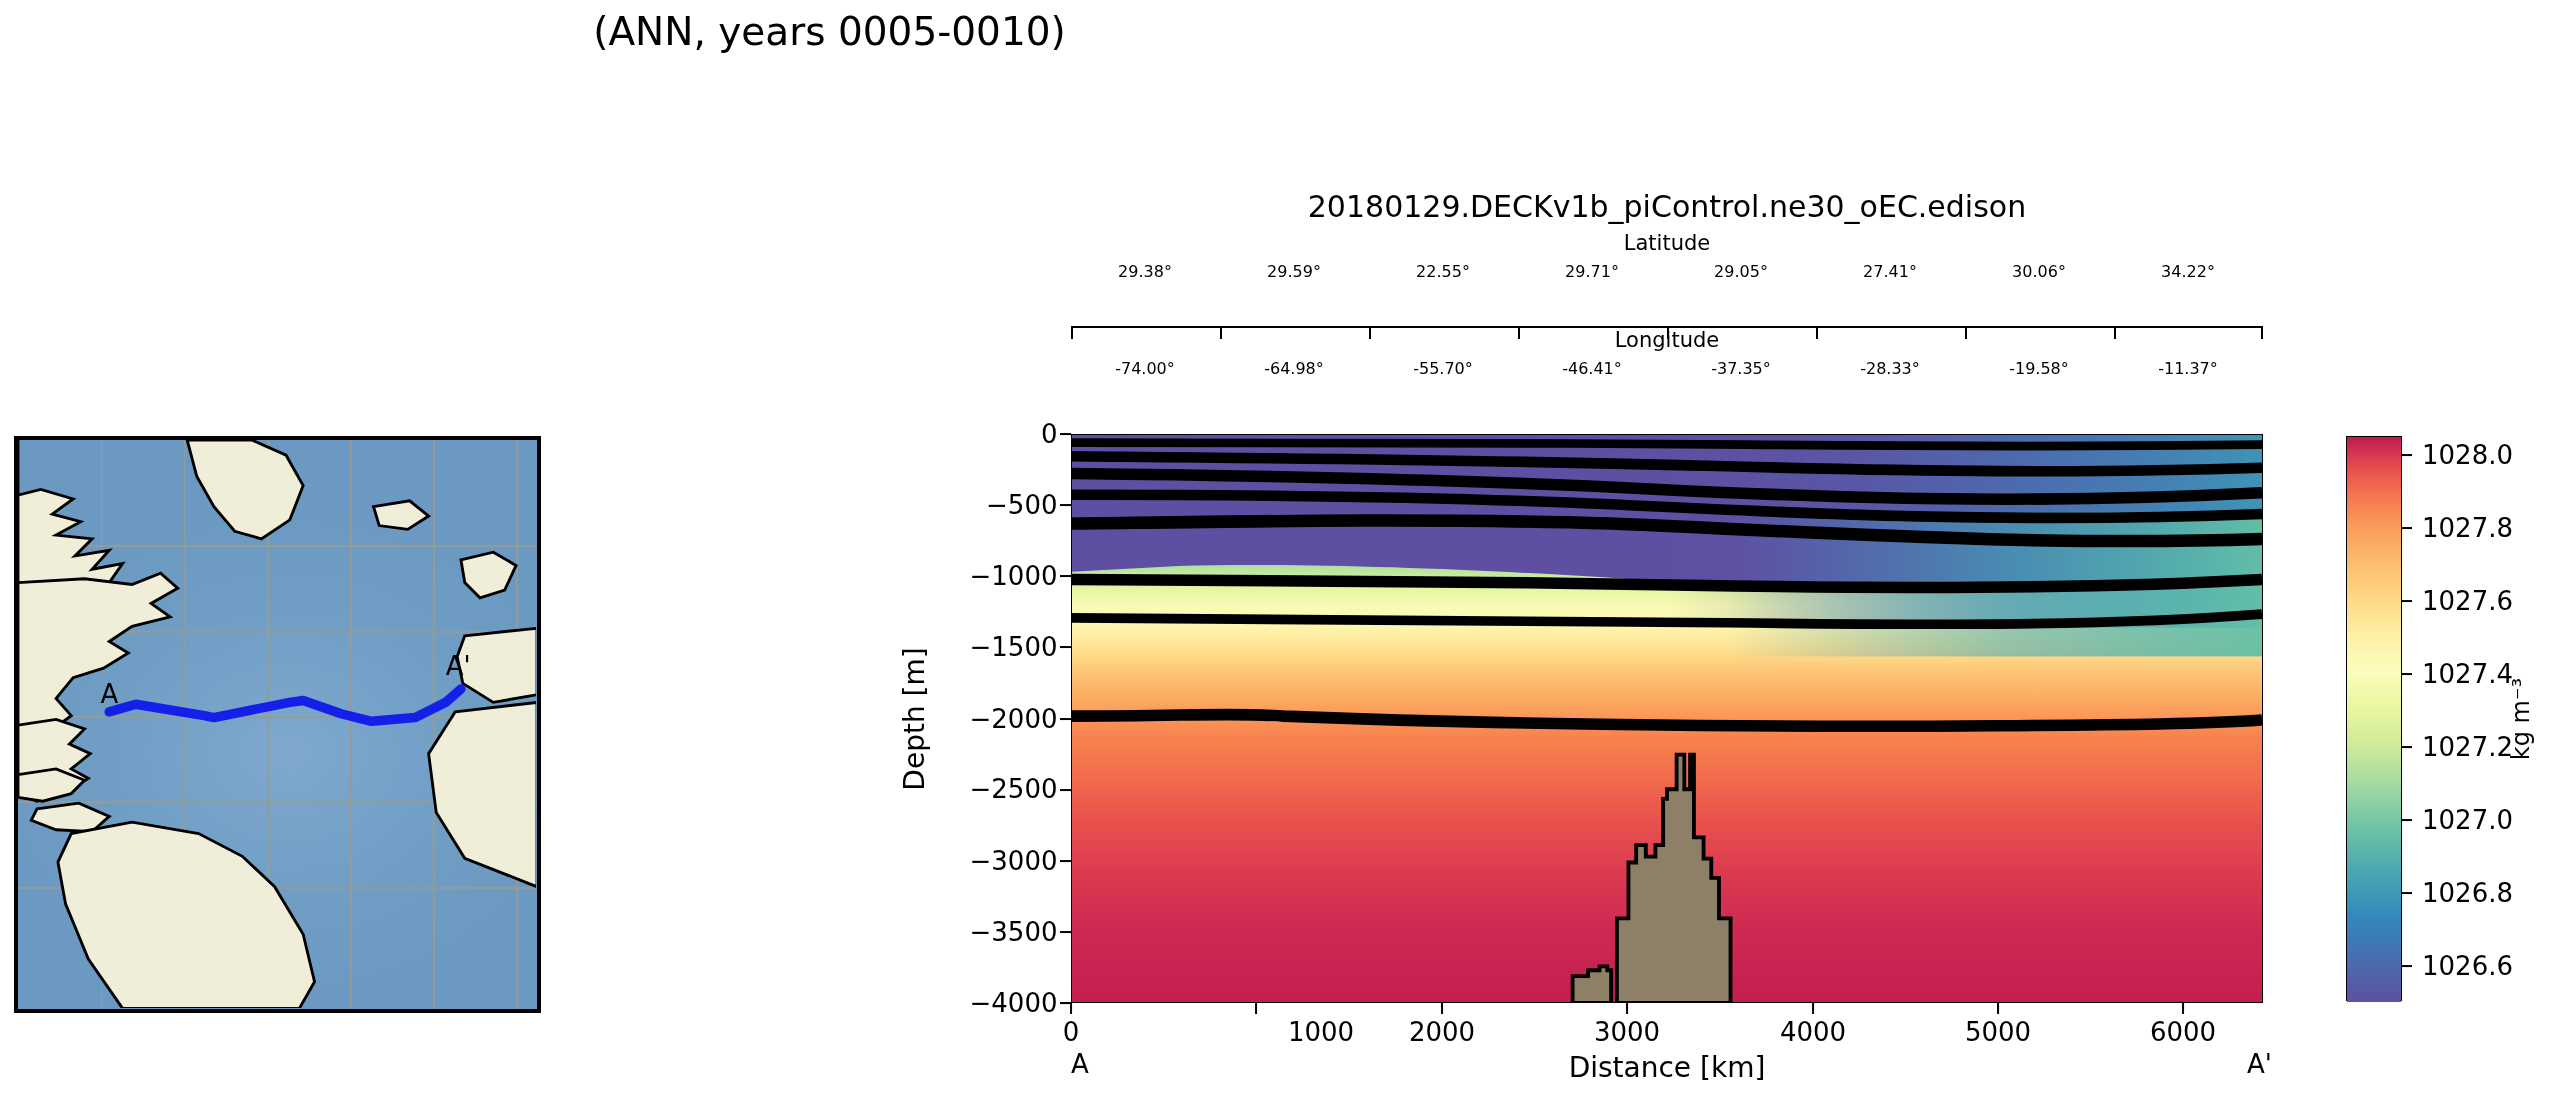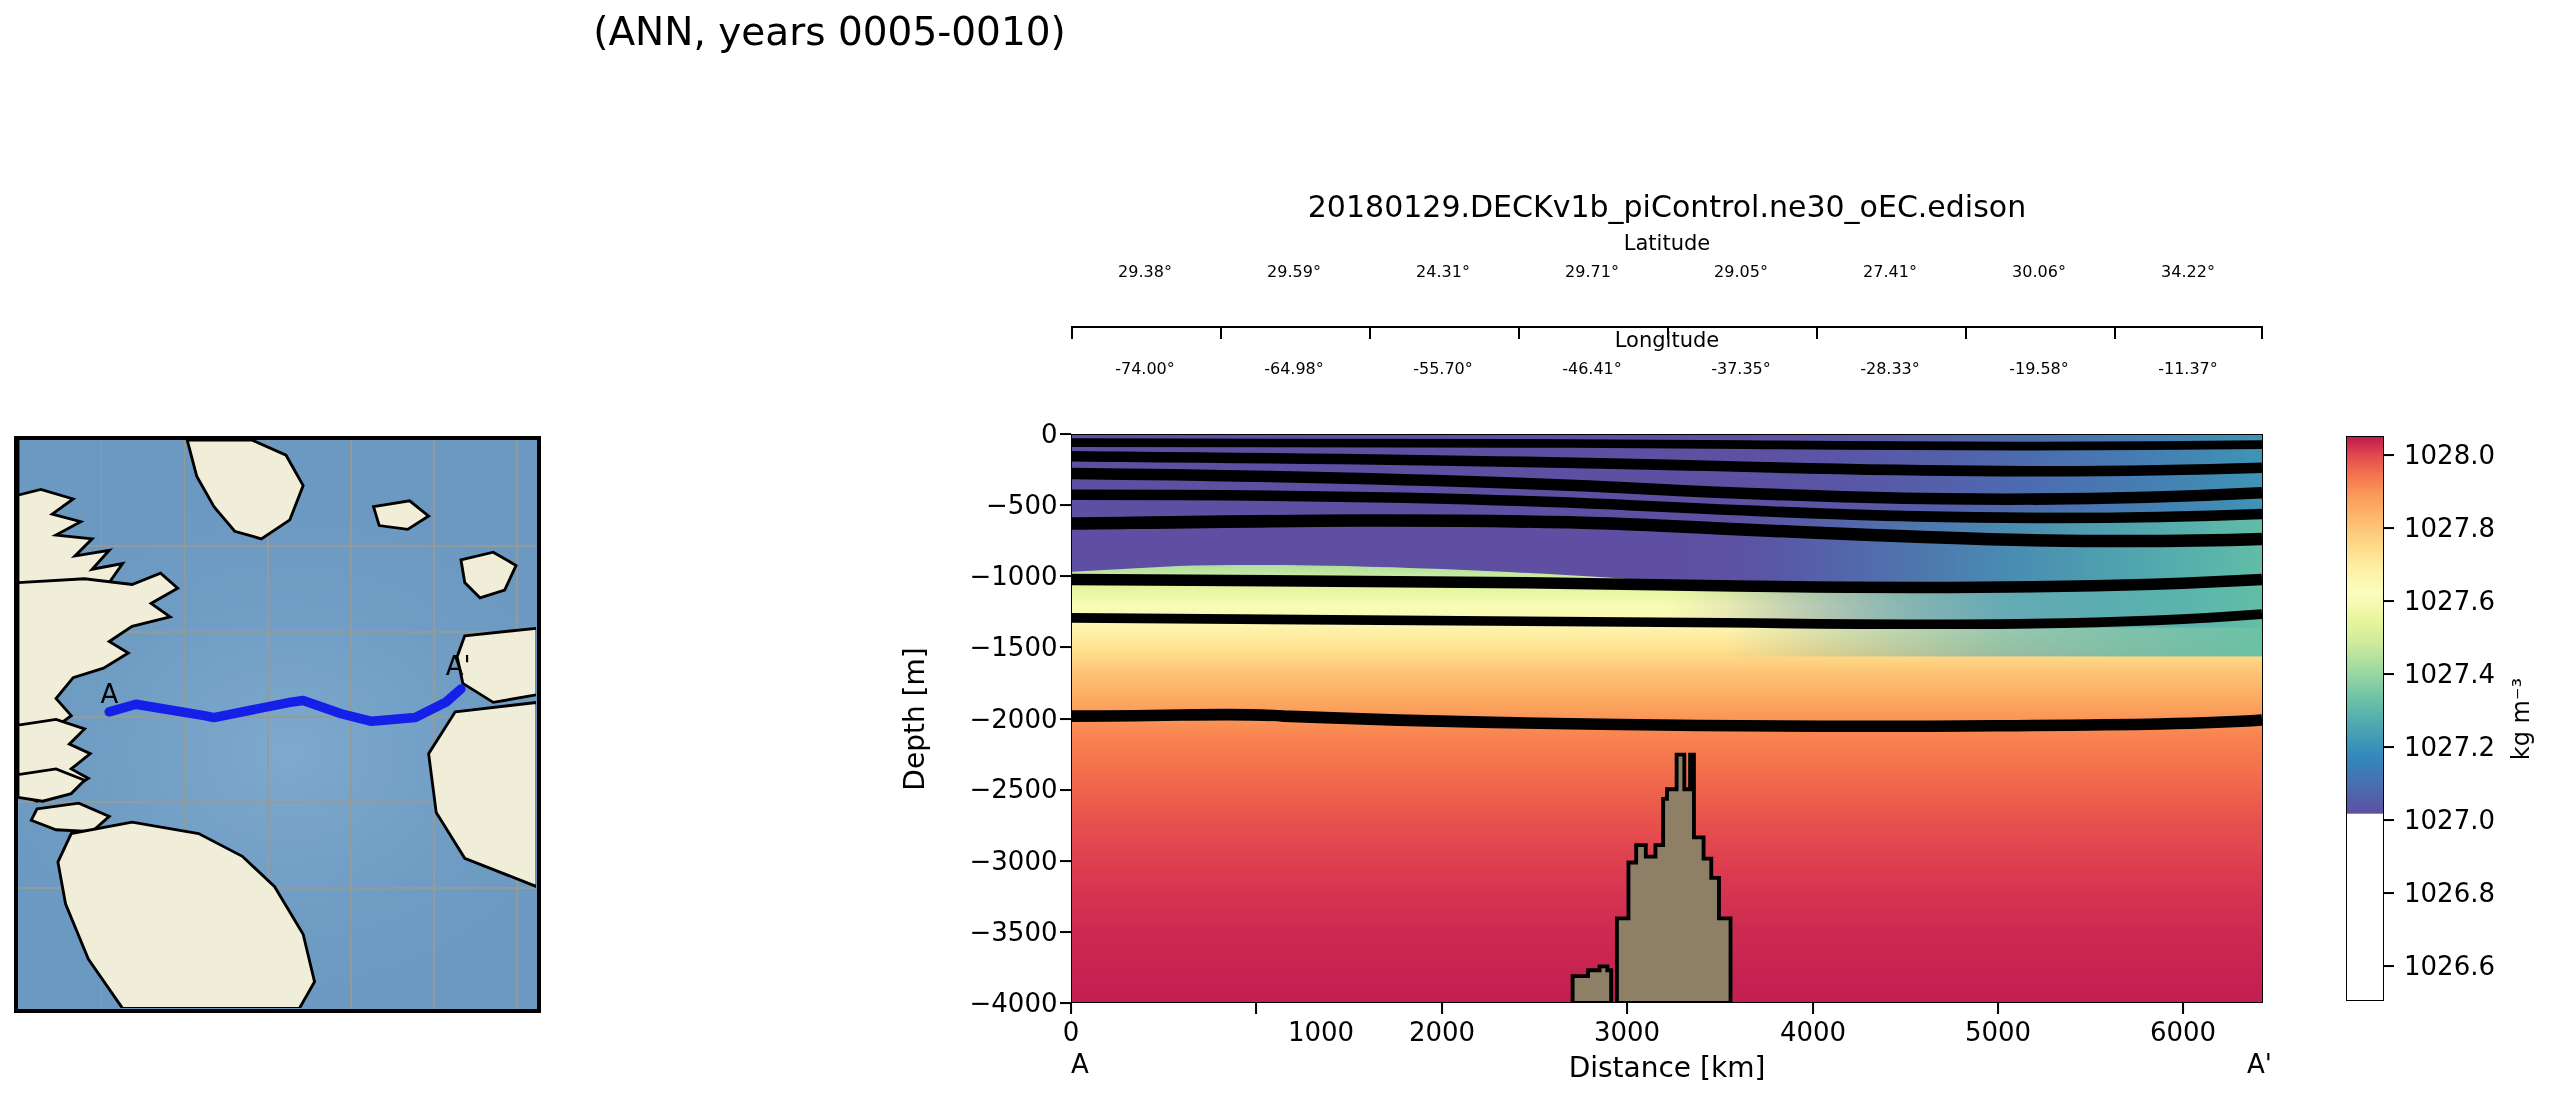--- a/index.html
+++ b/index.html
@@ -53,21 +53,21 @@
          font-size:26px;white-space:nowrap;}
   .xtickmark{position:absolute;top:100%;width:1.9px;height:10.6px;background:#000;
              transform:translateX(-50%);}
   #ylabel{position:absolute;left:914px;top:719px;transform:translate(-50%,-50%) rotate(-90deg);
           font-size:28px;white-space:nowrap;}
   #xlabel{position:absolute;left:1071px;top:1051px;width:1192px;text-align:center;font-size:28px;}
   #endA{position:absolute;left:1071px;top:1049px;font-size:26px;}
   #endAp{position:absolute;left:2247px;top:1049px;font-size:26px;}
 
   
-  #cbar{position:absolute;left:2346px;top:436px;width:38px;height:565px;
+  #cbar{position:absolute;left:2346px;top:436px;width:56px;height:565px;
         border:1.9px solid #000;box-sizing:border-box;}
   #cbar-grad{position:absolute;inset:0;}
   .cbtick{position:absolute;left:100%;width:10.6px;height:1.9px;background:#000;
           transform:translateY(-50%);}
   .cblabel{position:absolute;left:100%;margin-left:21px;transform:translateY(-50%);
            font-size:26px;white-space:nowrap;}
   #cbunit{position:absolute;left:2521px;top:719px;transform:translate(-50%,-50%) rotate(-90deg);
           font-size:24px;white-space:nowrap;}
 </style>
 </head>
@@ -128,21 +128,21 @@
     <div class="map-letter" style="left:82.5%;top:37%">A'</div>
   </div>
 </div>
 
 <div id="axes-title">20180129.DECKv1b_piControl.ne30_oEC.edison</div>
 
 <div class="sec-name" style="top:231px">Latitude</div>
 <div class="sec-labels" id="lat-labels" style="top:262px">
     <span style="left: 181px;">29.38°</span>
     <span style="left: 330px;">29.59°</span>
-    <span style="left: 479px;">24.31°</span>
+    <span style="left: 479px;">22.55°</span>
     <span style="left: 628px;">29.71°</span>
     <span style="left: 777px;">29.05°</span>
     <span style="left: 926px;">27.41°</span>
     <span style="left: 1075px;">30.06°</span>
     <span style="left: 1224px;">34.22°</span>
   </div>
 <div class="sec-axis" id="lat-axis" style="top:326px">
   <div class="tk end-l"></div>
   <div class="tk end-r"></div>
 <div class="tk" style="left: 149px;"></div>

